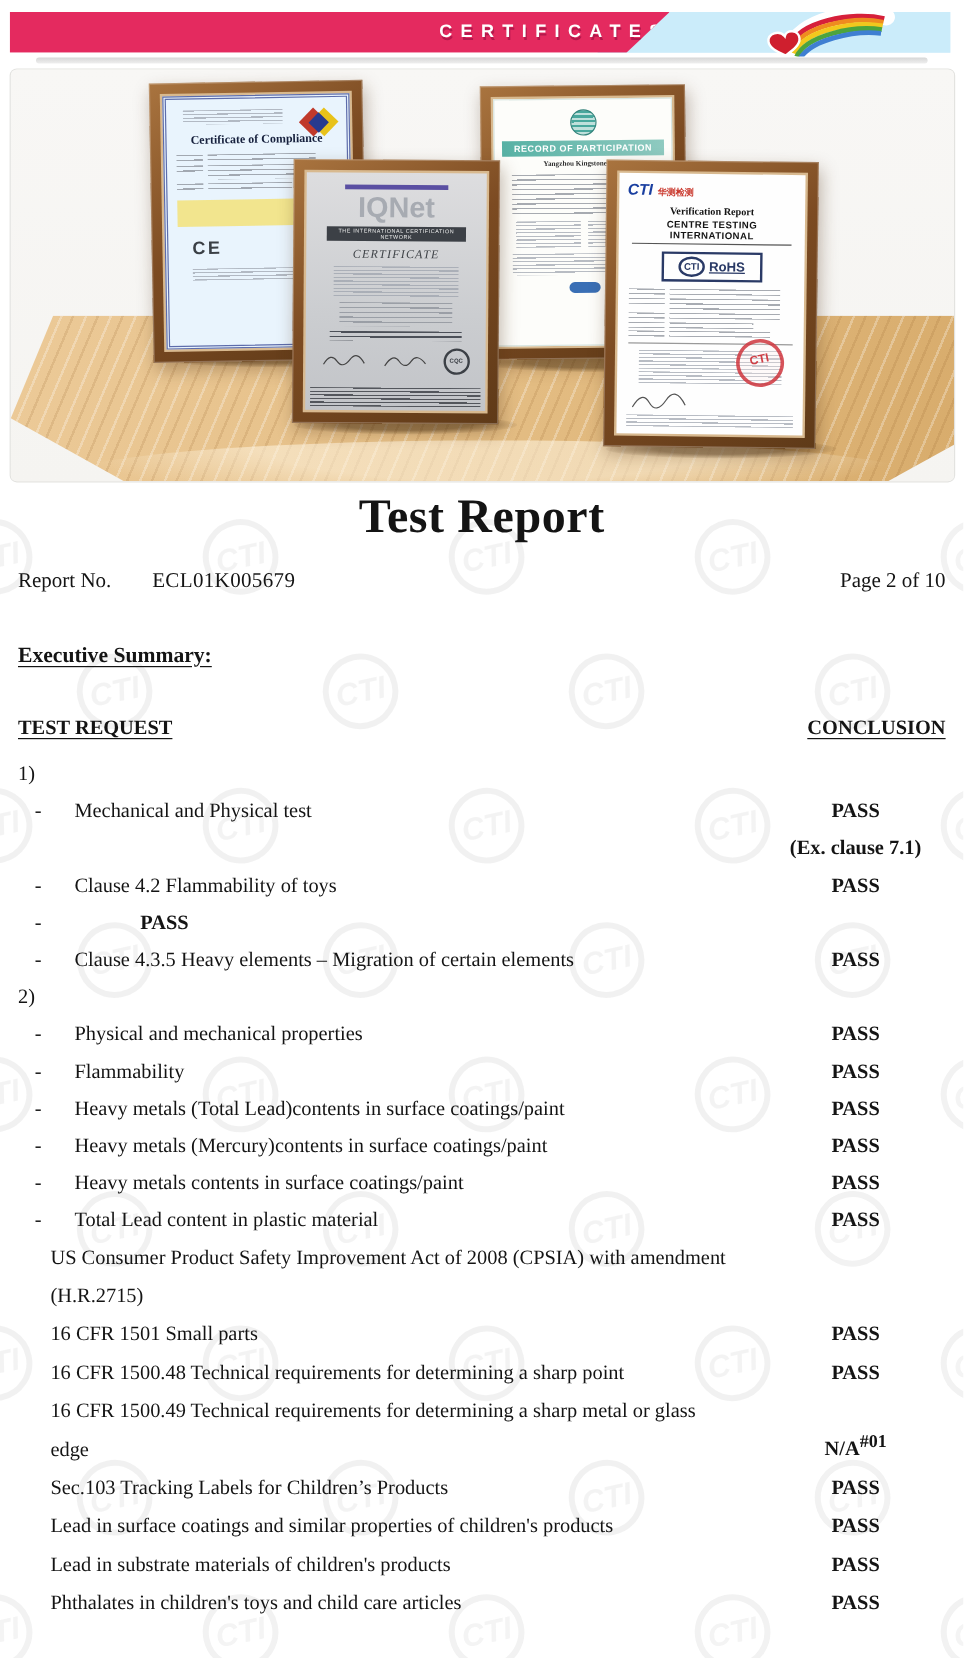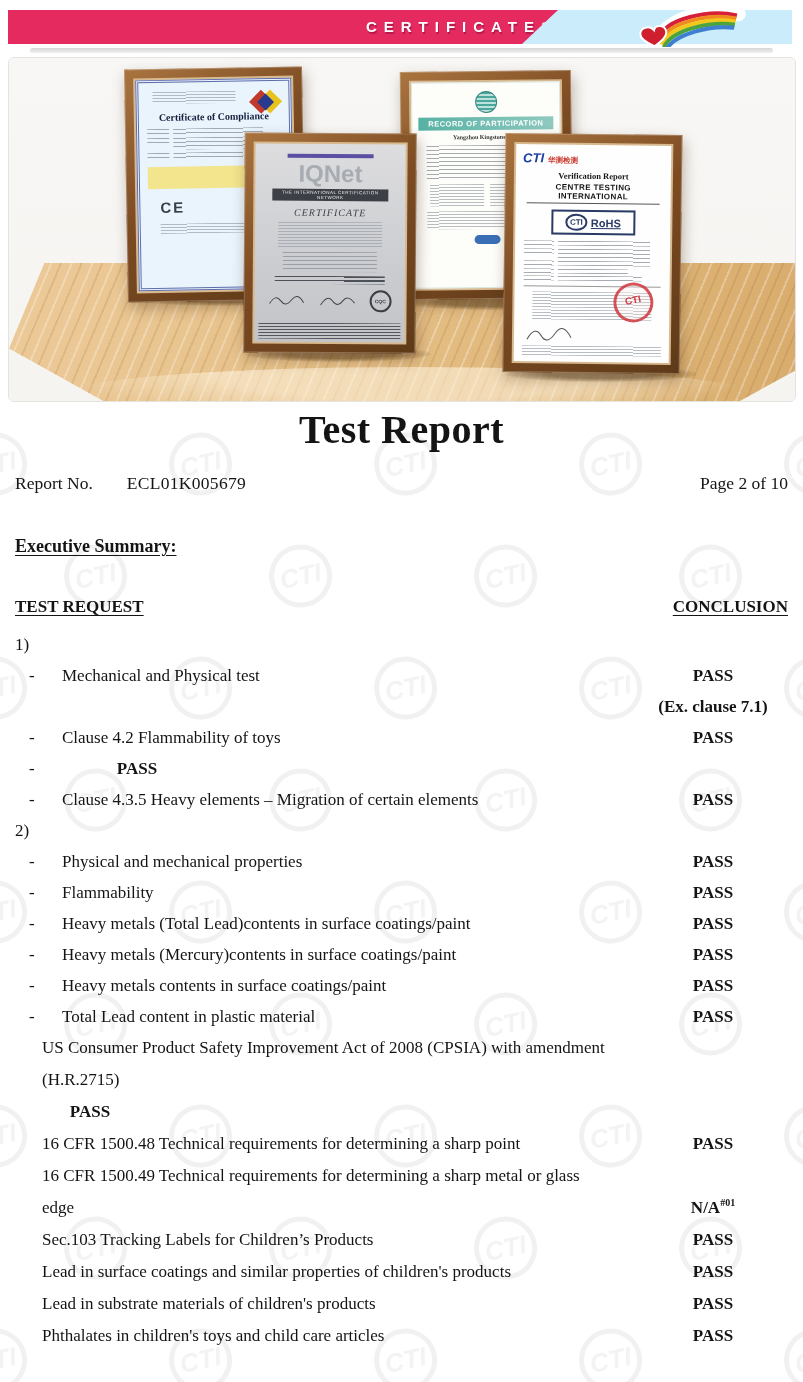--- a/index.html
+++ b/index.html
@@ -130,21 +130,21 @@
   .trow .marker{flex:none;width:47px;}
   .trow .marker.dash{padding-left:14px;box-sizing:border-box;}
   .trow .rtext{flex:1;padding-right:8px;}
   .trow .rconc{flex:none;width:150px;text-align:center;font-weight:bold;align-self:flex-end;}
   .cnote{display:block;}
 
   .tlist2{}
   .trow2{display:flex;align-items:flex-start;line-height:32px;font-size:17px;}
   .trow2 .rtext{flex:1;padding-left:27px;padding-right:8px;}
   .trow2 .rconc{flex:none;width:150px;text-align:center;font-weight:bold;align-self:flex-end;}
-  sup{font-size:10px;}
+  sup{font-size:15px;}
 </style>
 </head>
 <body>
 
 <div class="page">
 
   <div class="banner">
     <div class="banner-blue"></div>
     <div class="banner-pink">
       <div class="banner-title">CERTIFICATES</div>
@@ -526,20 +526,21 @@
     <span class="rtext">Total Lead content in plastic material</span>
     <span class="rconc">PASS</span>
   </div>
         </div>
       <div class="tlist2" id="tlist2">
           <div class="trow2">
     <span class="rtext">US Consumer Product Safety Improvement Act of 2008 (CPSIA) with amendment<br>(H.R.2715)</span>
     <span class="rconc"></span>
   </div>
           <div class="trow2">
+    <span class="rtext">16 CFR 1501 Small parts</span>
     <span class="rconc">PASS</span>
   </div>
           <div class="trow2">
     <span class="rtext">16 CFR 1500.48 Technical requirements for determining a sharp point</span>
     <span class="rconc">PASS</span>
   </div>
           <div class="trow2">
     <span class="rtext">16 CFR 1500.49 Technical requirements for determining a sharp metal or glass<br>edge</span>
     <span class="rconc">N/A<sup>#01</sup></span>
   </div>

